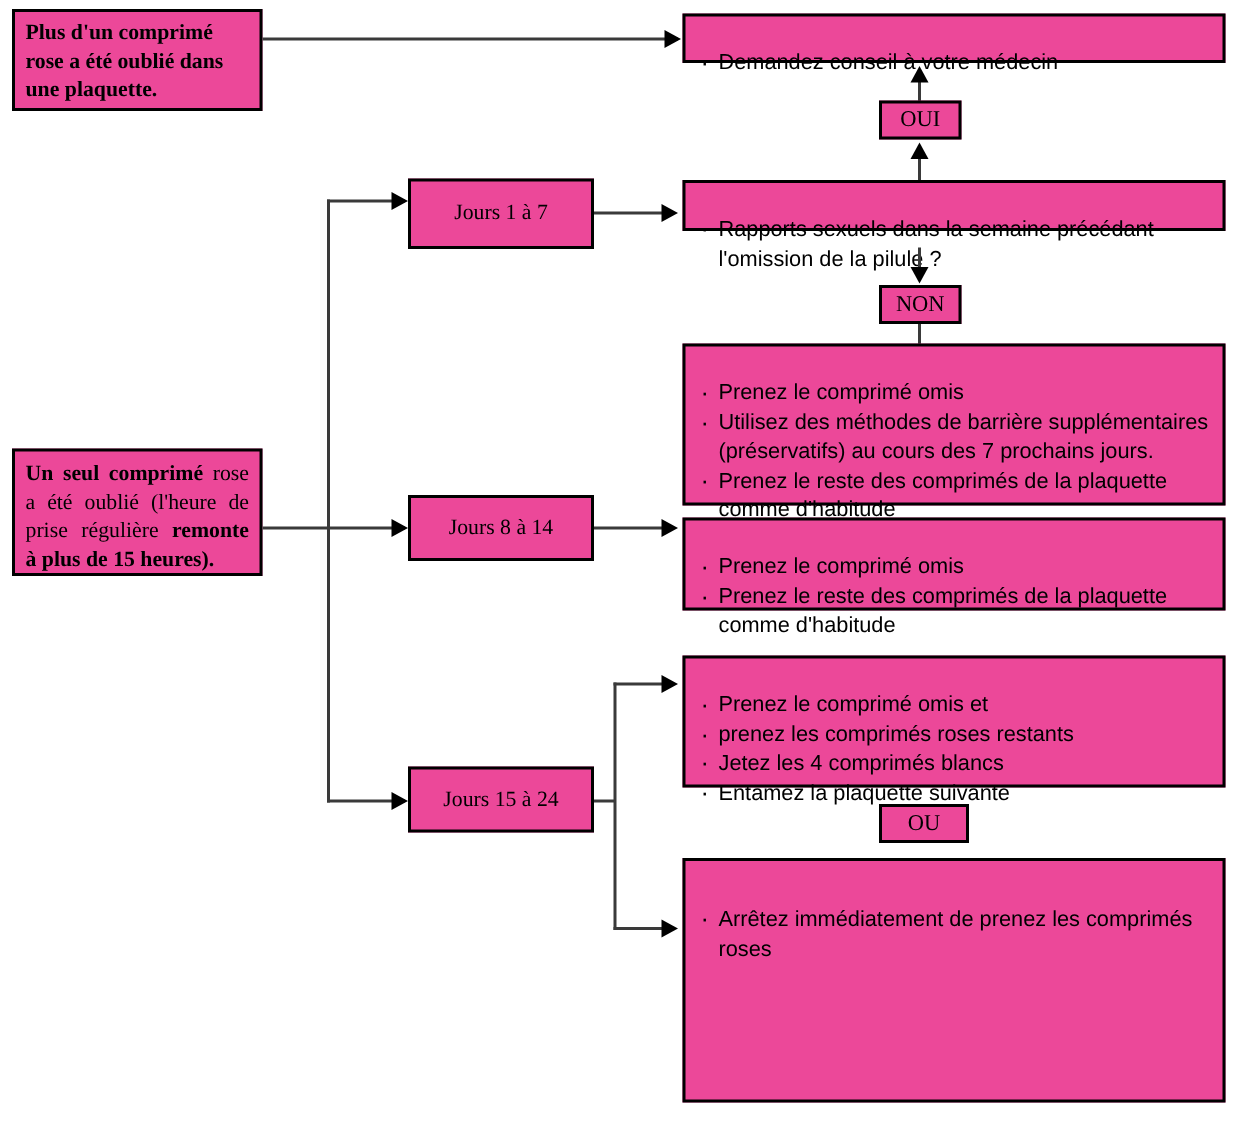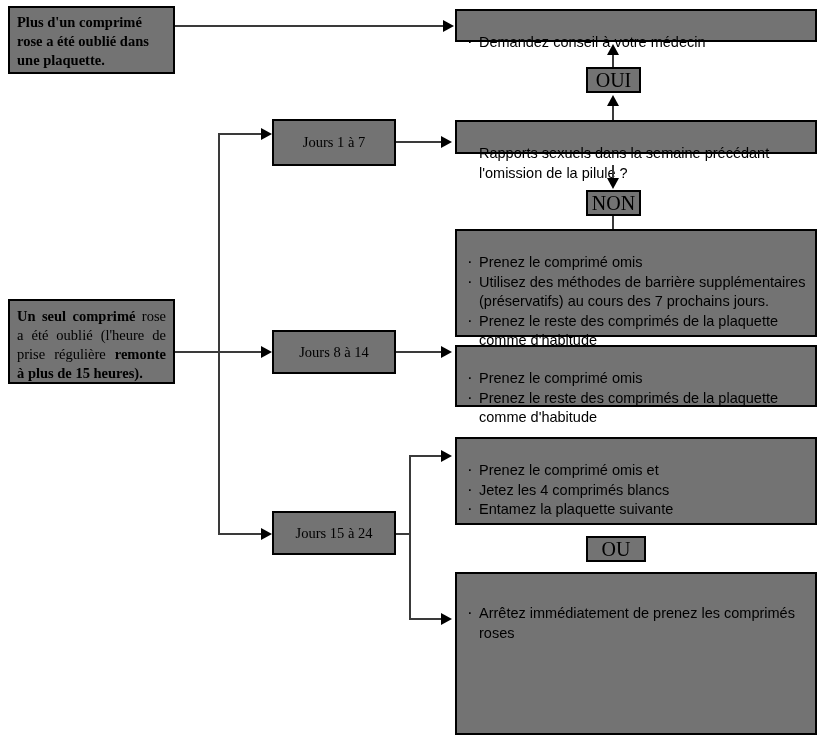--- a/index.html
+++ b/index.html
@@ -14,21 +14,21 @@
     background: #ffffff;
     font-family: "Liberation Sans", sans-serif;
     overflow: hidden;
   }
 
   
   .box {
     position: absolute;
     box-sizing: border-box;
     border: 2px solid #000000;
-    background: #737373;
+    background: #ec4899;
     color: #000000;
   }
 
   
   .serif-box {
     font-family: "Liberation Serif", serif;
     font-size: 14.5px;
     line-height: 19px;
     text-align: justify;
     padding: 5px 7px 4px 7px;
@@ -41,21 +41,21 @@
     font-size: 14.5px;
     display: flex;
     align-items: center;
     justify-content: center;
     text-align: center;
   }
 
   
   .tag-box {
     font-family: "Liberation Serif", serif;
-    font-size: 20px;
+    font-size: 15px;
     display: flex;
     align-items: center;
     justify-content: center;
     text-align: center;
   }
 
   
   .list-box {
     font-family: "Liberation Sans", sans-serif;
     font-size: 14.5px;
@@ -220,20 +220,21 @@
 
   <div class="hline" style="left:409px; top:455px; width:34px;"></div>
   <div class="arrow right" style="left:441px; top:450px;"></div>
 
   <div class="hline" style="left:409px; top:618px; width:34px;"></div>
   <div class="arrow right" style="left:441px; top:613px;"></div>
 
   <div class="box list-box" style="left:455px; top:437px; width:362px; height:88px;">
     <ul>
       <li>Prenez le comprimé omis et</li>
+      <li>prenez les comprimés roses restants</li>
       <li>Jetez les 4 comprimés blancs</li>
       <li>Entamez la plaquette suivante</li>
     </ul>
   </div>
 
   <div class="box tag-box" style="left:586px; top:536px; width:60px; height:26px;">
     <span>OU</span>
   </div>
 
   <div class="box list-box" style="left:455px; top:572px; width:362px; height:163px; padding-top:30px;">

